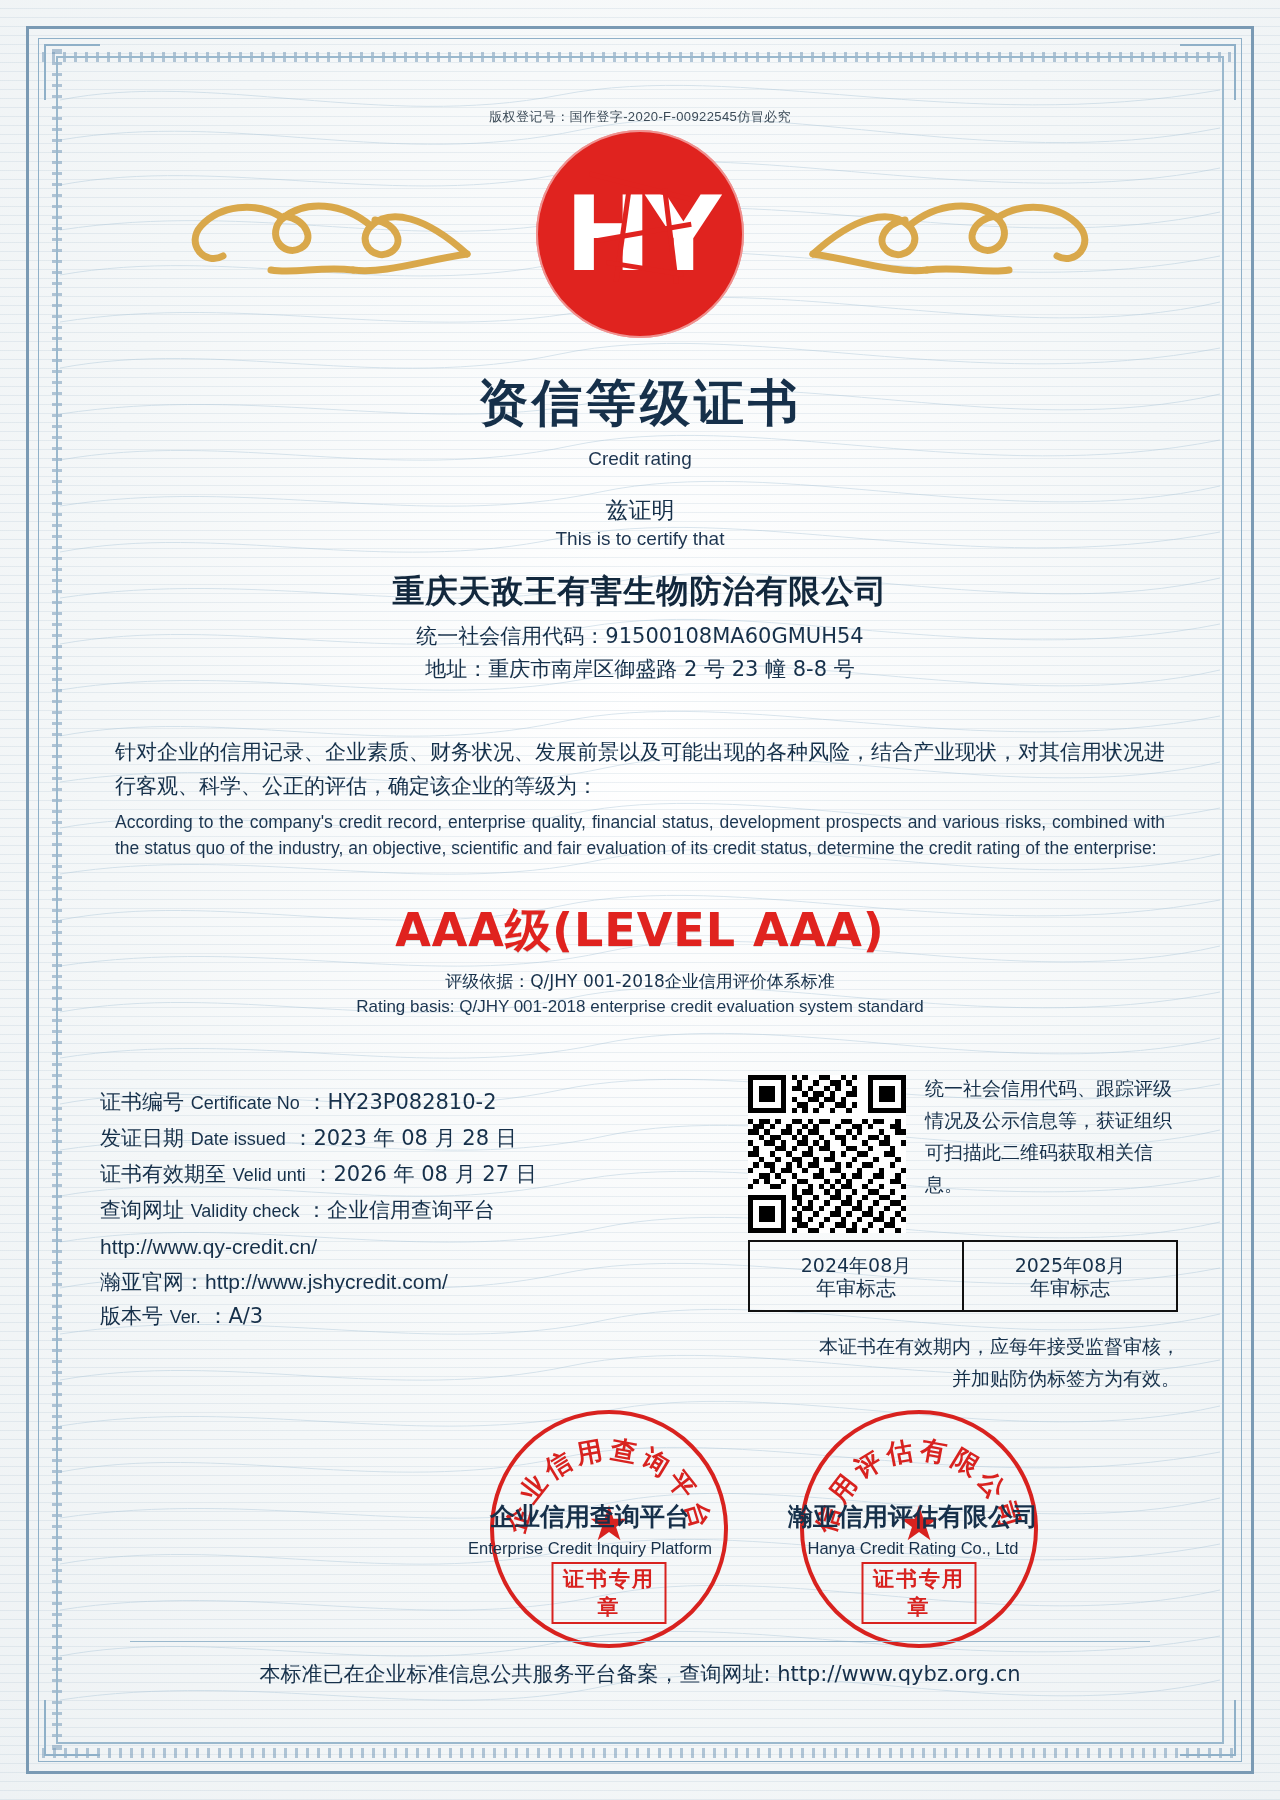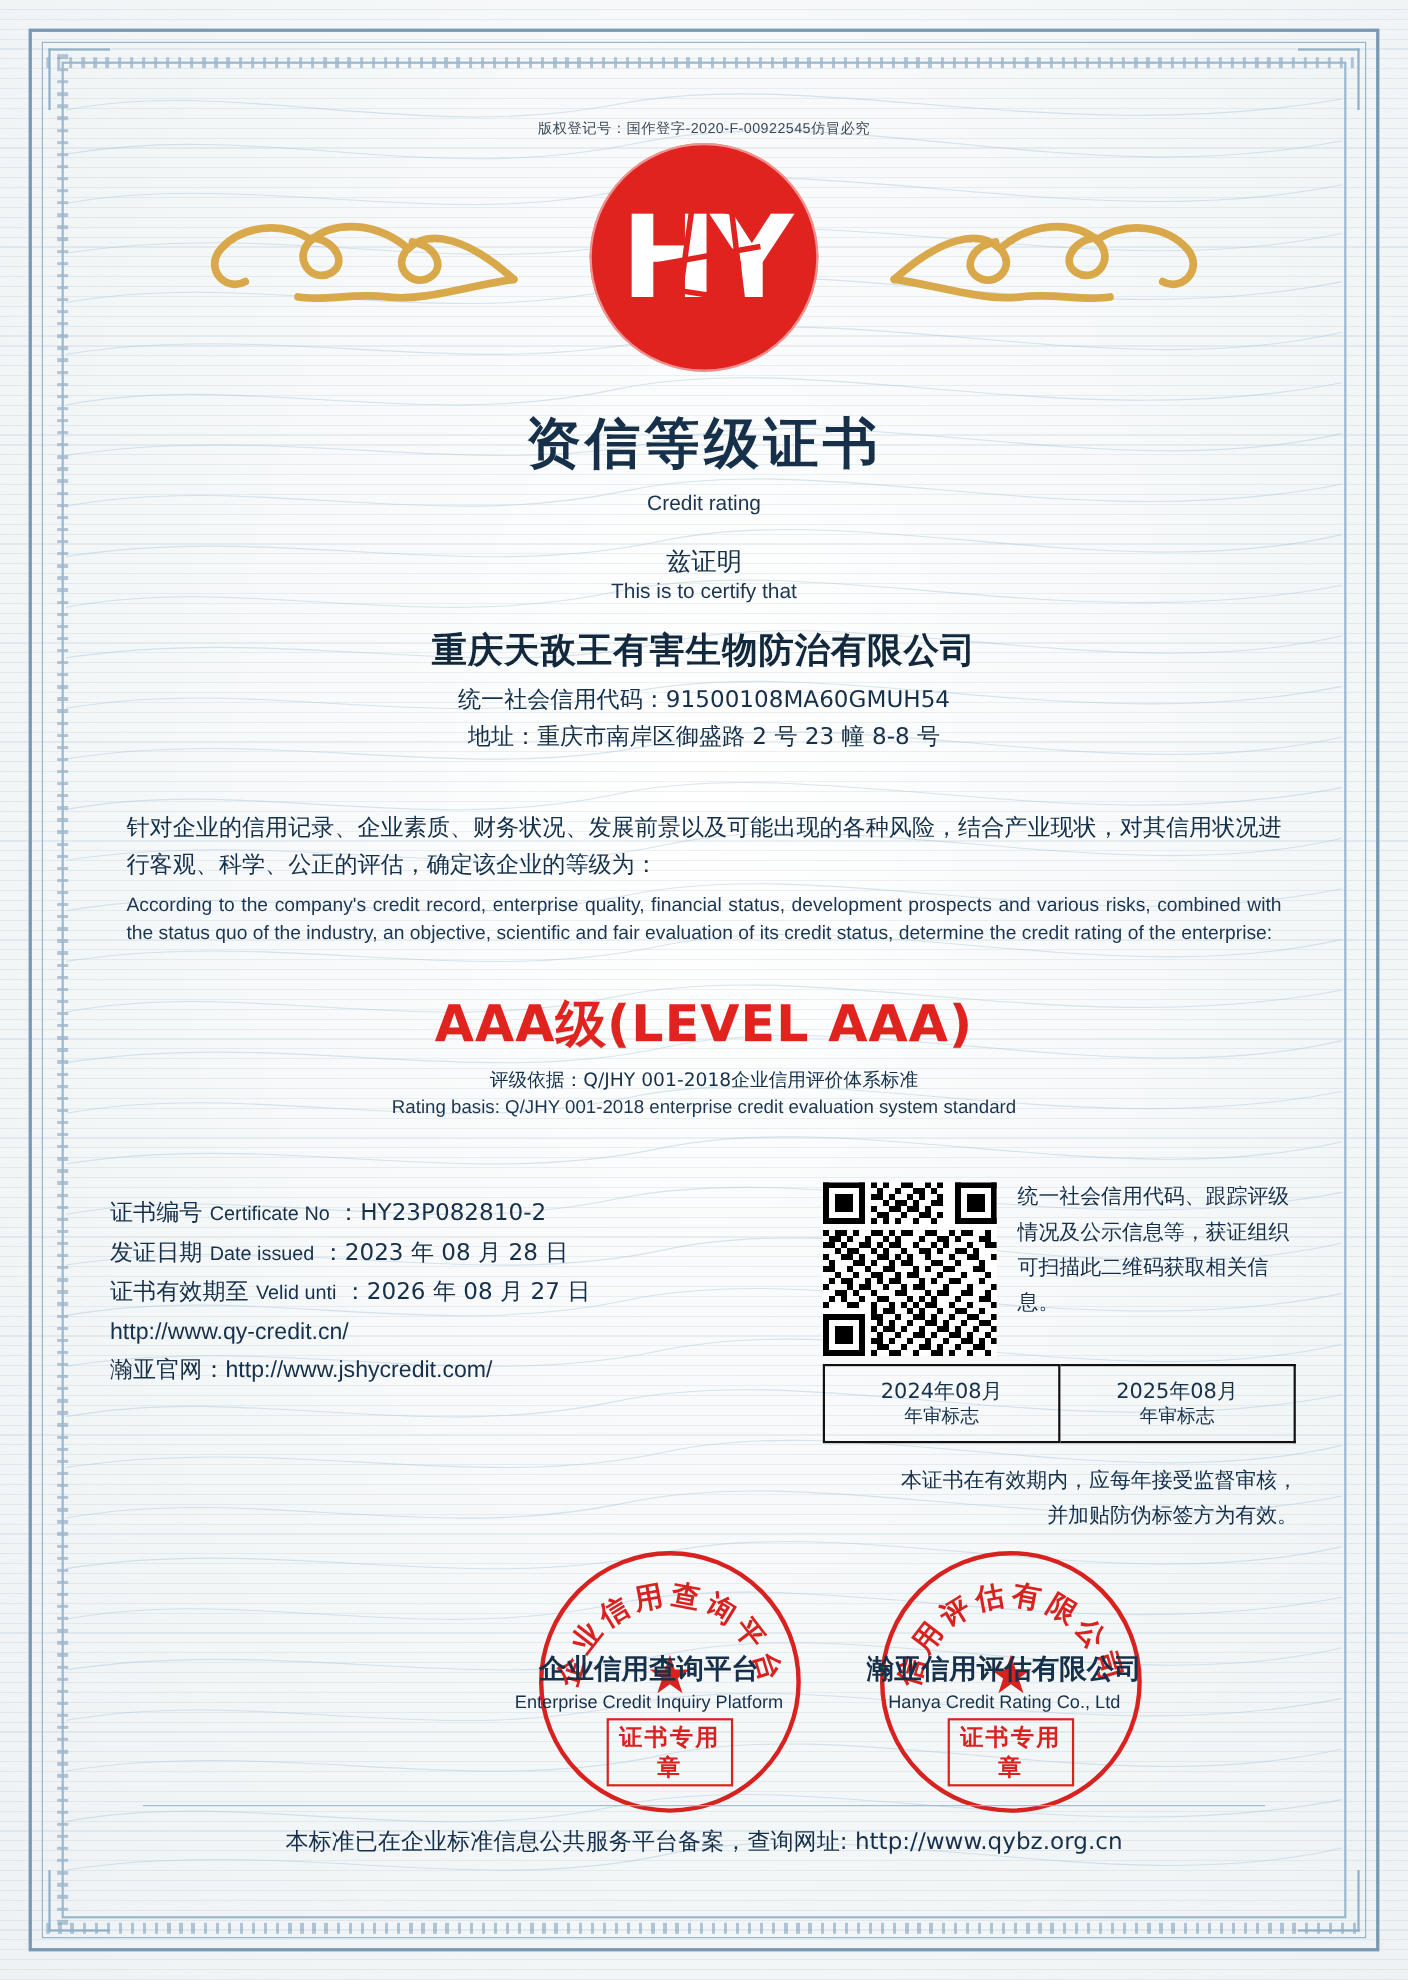--- a/index.html
+++ b/index.html
@@ -166,21 +166,21 @@
     position:absolute;left:748px;top:1240px;width:430px;height:72px;
     display:flex;
   }
   .stamp-box{
     flex:1;border:2px solid #111;display:flex;flex-direction:column;
     align-items:center;justify-content:center;color:#16304a;
     font-family:"DejaVu Sans", sans-serif;
   }
   .stamp-box + .stamp-box{border-left:none;text-align:center;}
   .stamp-box .y{font-size:19px;line-height:24px;}
-  .stamp-box .t{font-size:17px;line-height:22px;}
+  .stamp-box .t{font-size:20px;line-height:22px;}
   .notice{
     position:absolute;left:740px;top:1330px;width:440px;
     text-align:right;font-size:19px;line-height:32px;color:#16304a;
     font-family:"DejaVu Sans", sans-serif;
   }
 
   
   .seal{
     position:absolute;width:230px;height:230px;border-radius:50%;
     border:4px solid #d8221f;color:#d8221f;
@@ -333,22 +333,32 @@
     <div class="row">
       <span>发证日期</span>
       <span class="en">Date issued</span>
       <span>：2023 年 08 月 28 日</span>
     </div>
     <div class="row">
       <span>证书有效期至</span>
       <span class="en">Velid unti</span>
       <span>：2026 年 08 月 27 日</span>
     </div>
+    <div class="row">
+      <span>查询网址</span>
+      <span class="en">Validity check</span>
+      <span>：企业信用查询平台</span>
+    </div>
     <div class="url">http://www.qy-credit.cn/</div>
     <div class="url">瀚亚官网：http://www.jshycredit.com/</div>
+    <div class="row">
+      <span>版本号</span>
+      <span class="en">Ver.</span>
+      <span>：A/3</span>
+    </div>
   </div>
 
   <div class="qr">
     <svg viewBox="0 0 29 29" width="158" height="158" shape-rendering="crispEdges">
       <rect width="29" height="29" fill="#fff"></rect>
       <g fill="#000">
         <rect x="0" y="0" width="7" height="1"></rect>
           <rect x="0" y="6" width="7" height="1"></rect>
         <rect x="0" y="0" width="1" height="7"></rect>
           <rect x="6" y="0" width="1" height="7"></rect>

